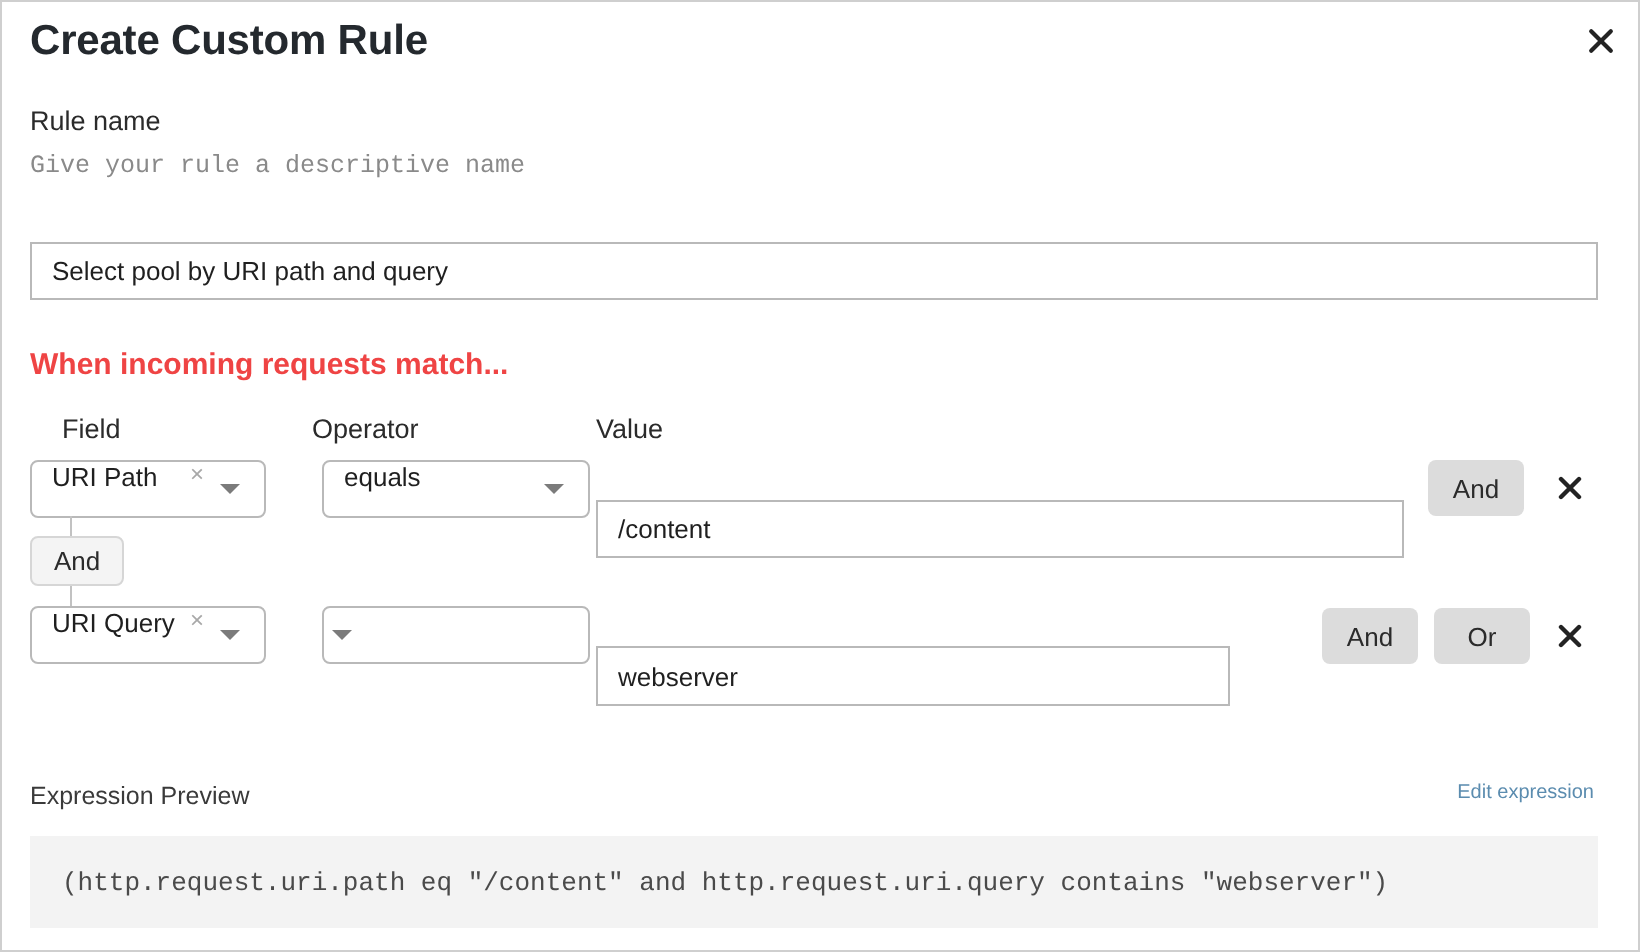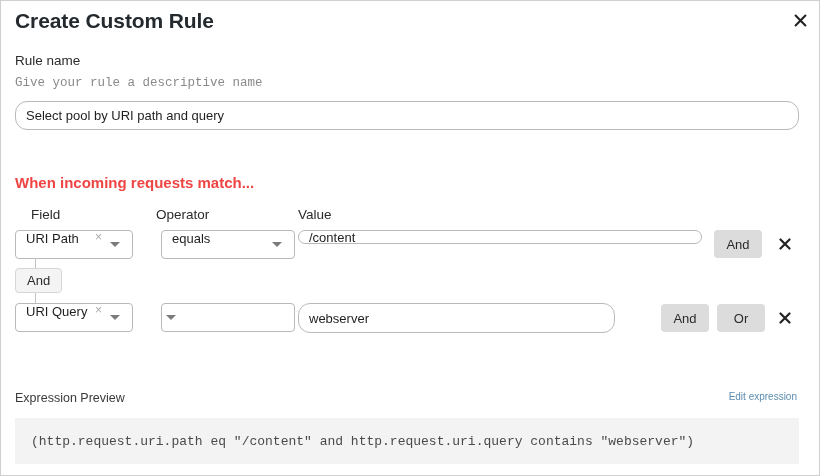--- a/index.html
+++ b/index.html
@@ -65,26 +65,27 @@
     font-family: Liberation Mono, monospace;
   }
   .rule-name-label { left: 14px; top: 52px; }
   .rule-name-help  { left: 14px; top: 75px; }
 
   .text-input {
     position: absolute;
     box-sizing: border-box;
     background: #ffffff;
     border: 1px solid #b9b9b9;
-    border-radius: 12px;
+    border-radius: 0;
     font-family: "Liberation Sans", sans-serif;
     font-size: 13px;
     color: #1f1f1f;
     padding: 0 10px;
     outline: none;
+    margin-top: 20px;
   }
   .rule-name-input {
     left: 14px;
     top: 100px;
     width: 784px;
     height: 29px;
   }
 
   
   .section-heading {
@@ -145,21 +146,21 @@
     display: block;
     width: 0; height: 0;
     border-left: 5px solid transparent;
     border-right: 5px solid transparent;
     border-top: 5px solid #7b7b7b;
   }
 
   .field-select    { left: 14px;  width: 118px; }
   .operator-select { left: 160px; width: 134px; }
 
-  .value-input-1 { left: 297px; top: 0; width: 404px; height: 14px; }
+  .value-input-1 { left: 297px; top: 0; width: 404px; height: 29px; }
   .value-input-2 { left: 297px; top: 0; width: 317px; height: 30px; }
 
   .conj-btn {
     position: absolute;
     box-sizing: border-box;
     background: #dcdcdc;
     border: none;
     border-radius: 4px;
     height: 28px;
     font-family: "Liberation Sans", sans-serif;

